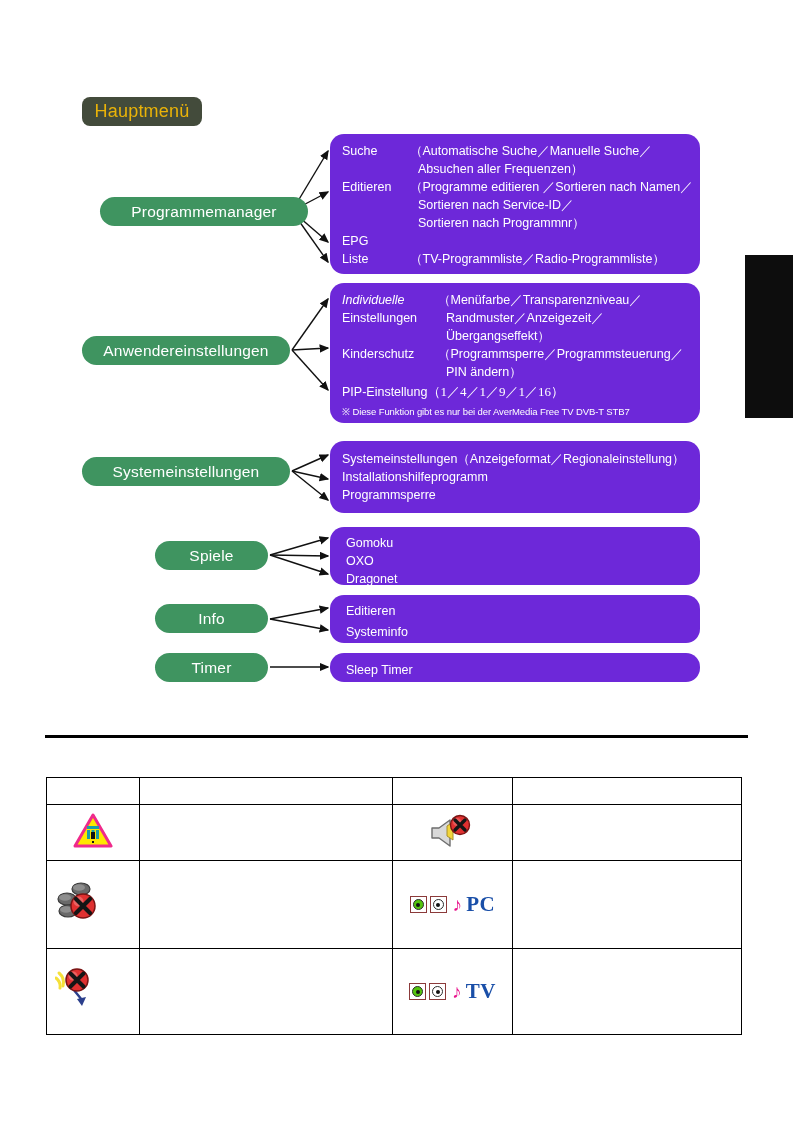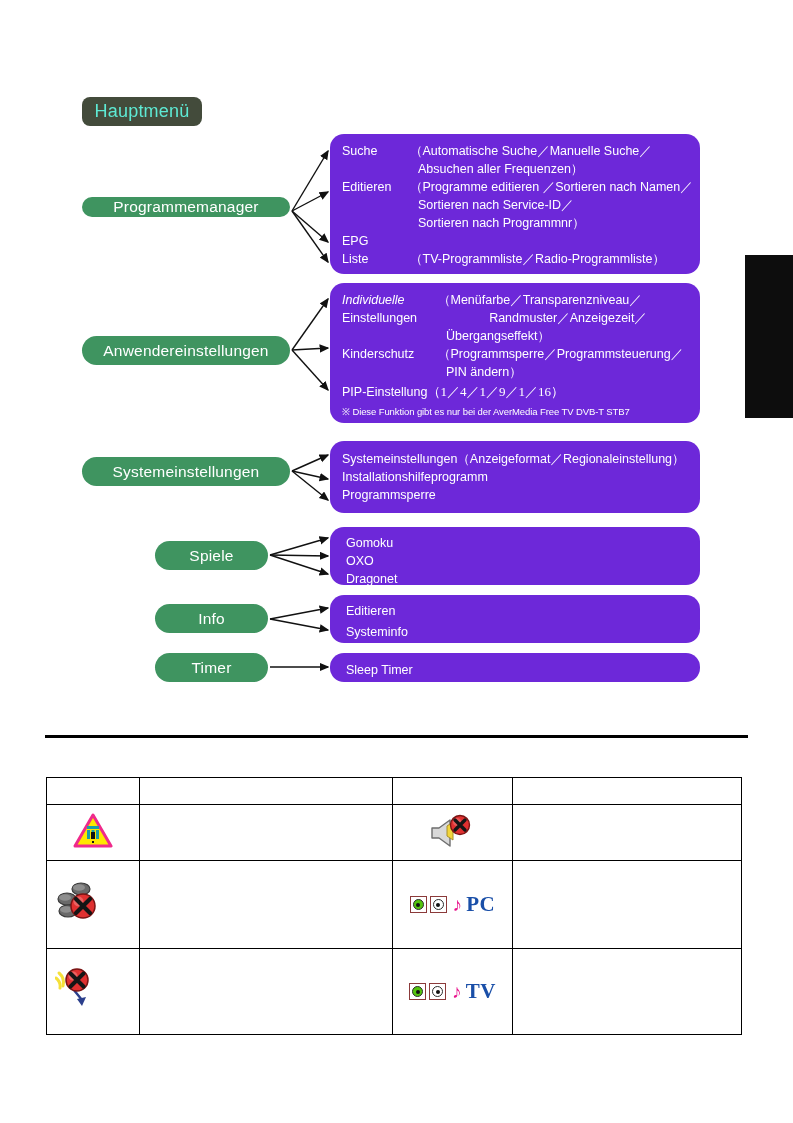--- a/index.html
+++ b/index.html
@@ -17,21 +17,21 @@
 
   
   #title-pill {
     position: absolute;
     left: 82px;
     top: 97px;
     width: 120px;
     height: 29px;
     background: #434b3b;
     border-radius: 8px;
-    color: #5eead4;
+    color: #eab308;
     font-size: 18px;
     line-height: 29px;
     text-align: center;
     letter-spacing: 0.2px;
   }
 
   
   .node {
     position: absolute;
     background: #3f9460;
@@ -222,21 +222,21 @@
     <path d="M270,555 L328,556"></path>
     <path d="M270,555 L328,574"></path>
 
     <path d="M270,619 L328,608"></path>
     <path d="M270,619 L328,630"></path>
 
     <path d="M270,667 L328,667"></path>
   </g>
 </svg>
 
-<div class="node" style="left:82px; top:197px; width:208px; height:20px;">
+<div class="node" style="left:100px; top:197px; width:208px; height:29px;">
   <span>Programmemanager</span>
 </div>
 
 <div class="node" style="left:82px; top:336px; width:208px; height:29px;">
   <span>Anwendereinstellungen</span>
 </div>
 
 <div class="node" style="left:82px; top:457px; width:208px; height:29px;">
   <span>Systemeinstellungen</span>
 </div>
@@ -284,21 +284,21 @@
   </div>
 </div>
 
 <div class="panel" style="left:330px; top:283px; width:370px; height:140px;">
   <div class="row">
     <span class="lbl" style="width:96px;font-style:italic;">Individuelle</span>
     <span class="val">（Menüfarbe／Transparenzniveau／</span>
   </div>
   <div class="row">
     <span class="lbl" style="width:96px;">Einstellungen</span>
-    <span class="val" style="padding-left:8px;text-align:center;">Randmuster／Anzeigezeit／</span>
+    <span class="val" style="padding-left:8px;">Randmuster／Anzeigezeit／</span>
   </div>
   <div class="row">
     <span class="lbl" style="width:96px;"></span>
     <span class="val" style="padding-left:8px;">Übergangseffekt）</span>
   </div>
   <div class="row">
     <span class="lbl" style="width:96px;">Kinderschutz</span>
     <span class="val">（Programmsperre／Programmsteuerung／</span>
   </div>
   <div class="row">

